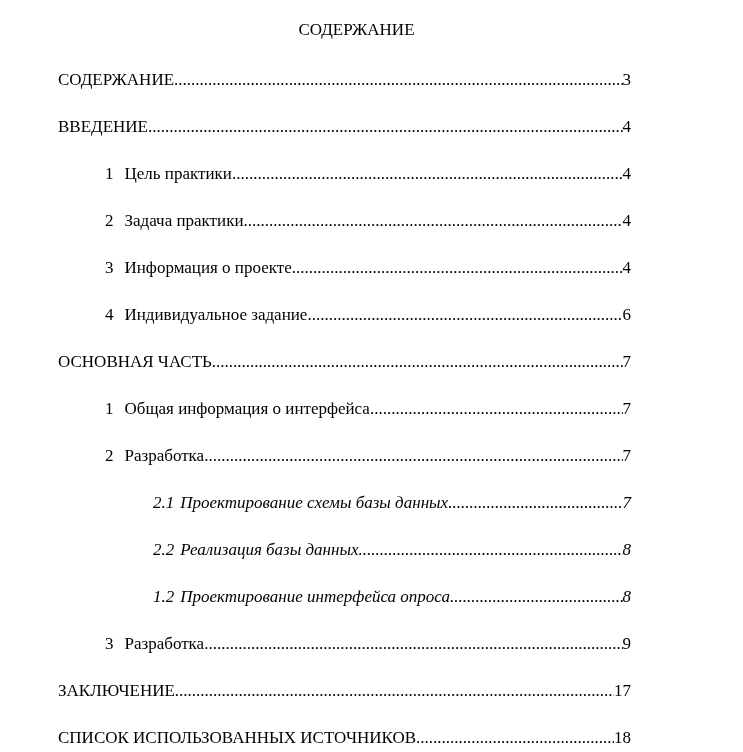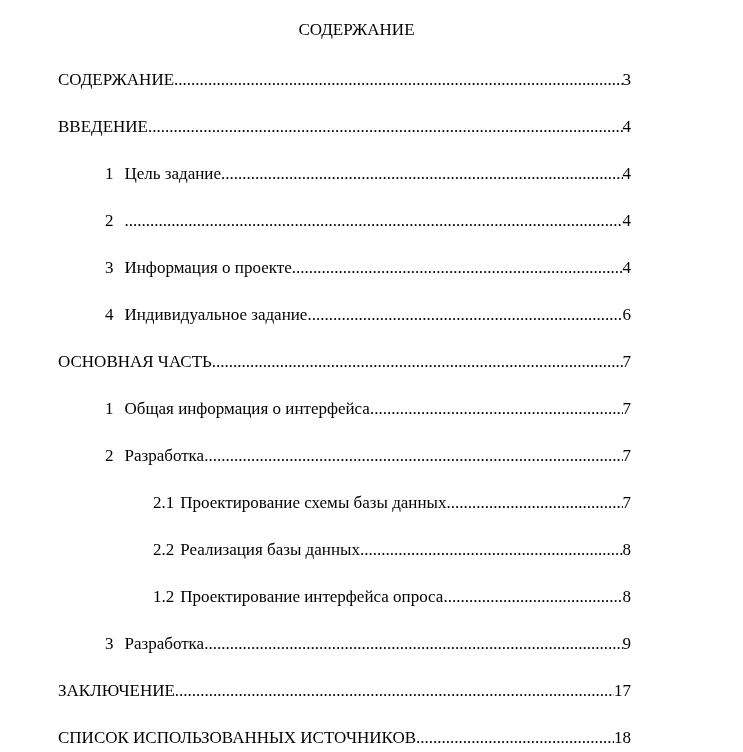--- a/index.html
+++ b/index.html
@@ -33,21 +33,21 @@
     margin-top: 15px;
   }
   .toc-row {
     display: flex;
     align-items: baseline;
     line-height: 47px;
     height: 47px;
     white-space: nowrap;
   }
   .toc-row.lvl1 { padding-left: 47px; }
-  .toc-row.lvl2 { padding-left: 95px; }
+  .toc-row.lvl2 { padding-left: 95px; font-style: italic; }
   .toc-num:empty { display: none; }
   .lvl1 .toc-num { margin-right: 11px; }
   .lvl2 .toc-num { margin-right: 6px; }
   .toc-label { flex: 0 0 auto; }
   .toc-dots {
     flex: 1 1 auto;
     min-width: 0;
     overflow: hidden;
   }
   .toc-dots::after {
@@ -69,26 +69,27 @@
     <span class="toc-page-num">3</span>
   </div>
       <div class="toc-row lvl0">
 
     <span class="toc-label">ВВЕДЕНИЕ</span>
     <span class="toc-dots"></span>
     <span class="toc-page-num">4</span>
   </div>
       <div class="toc-row lvl1">
     <span class="toc-num">1</span>
-    <span class="toc-label">Цель задание</span>
+    <span class="toc-label">Цель практики</span>
     <span class="toc-dots"></span>
     <span class="toc-page-num">4</span>
   </div>
       <div class="toc-row lvl1">
     <span class="toc-num">2</span>
+    <span class="toc-label">Задача практики</span>
     <span class="toc-dots"></span>
     <span class="toc-page-num">4</span>
   </div>
       <div class="toc-row lvl1">
     <span class="toc-num">3</span>
     <span class="toc-label">Информация о проекте</span>
     <span class="toc-dots"></span>
     <span class="toc-page-num">4</span>
   </div>
       <div class="toc-row lvl1">

